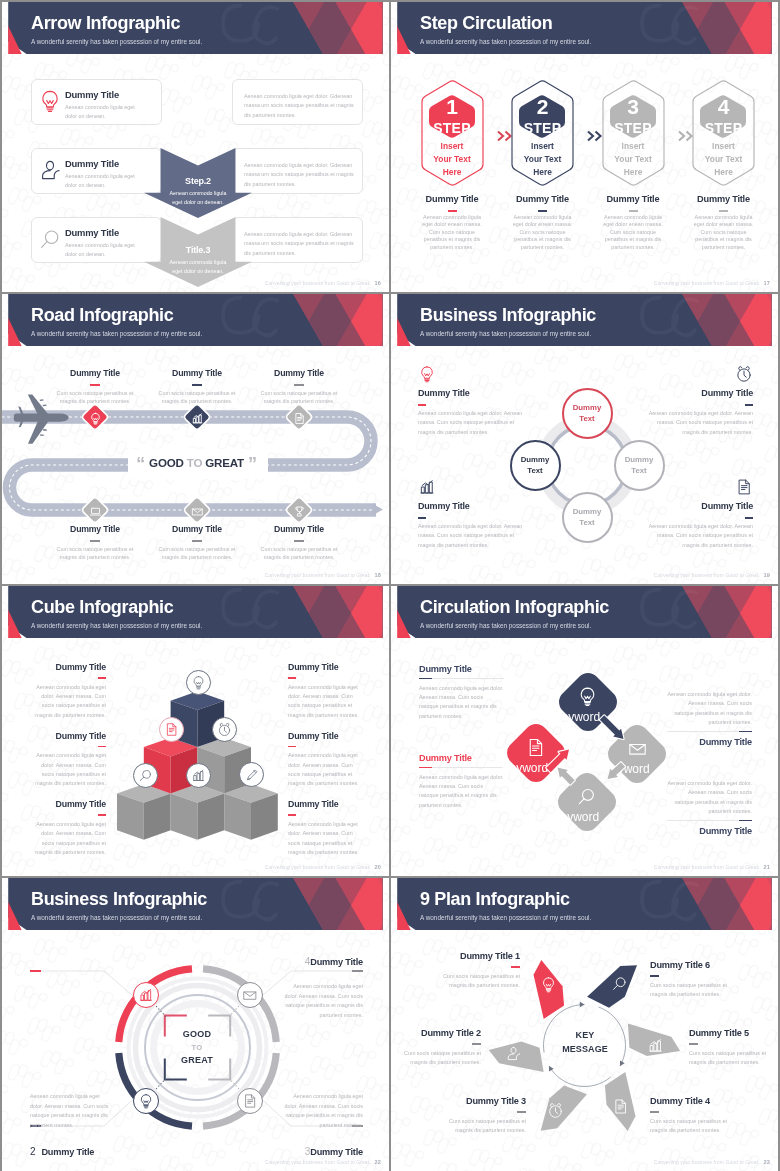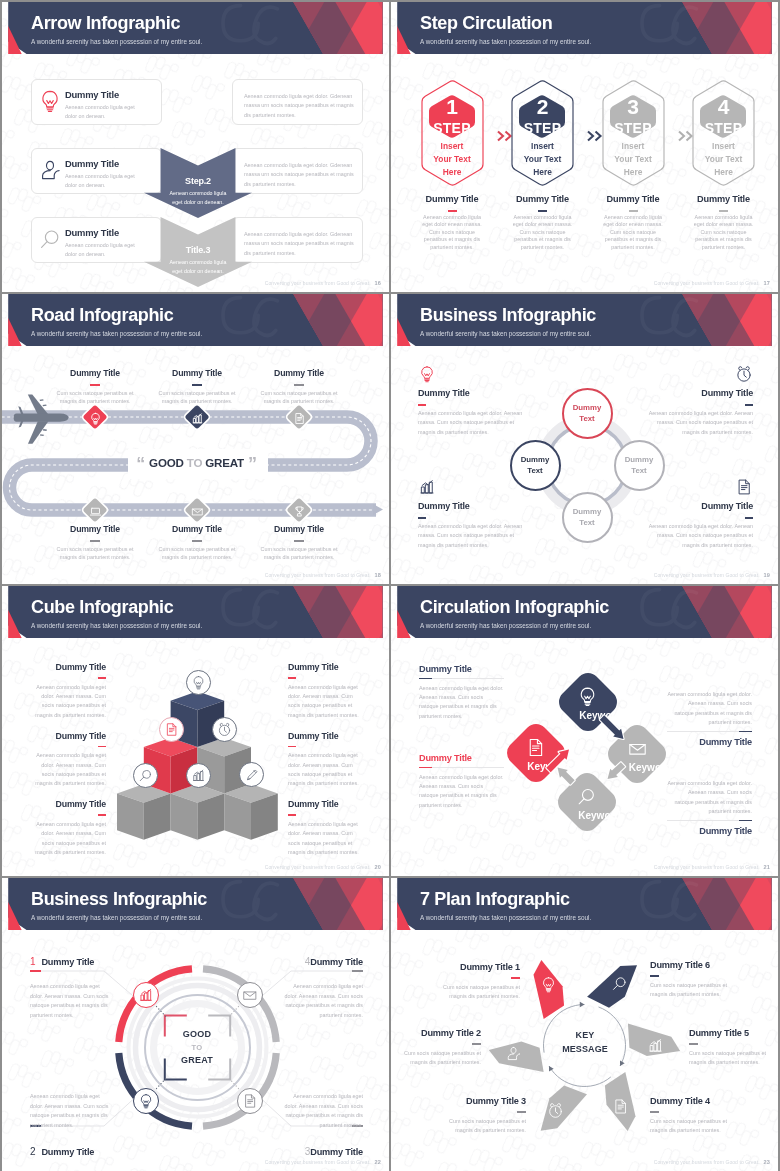--- a/index.html
+++ b/index.html
@@ -101,22 +101,22 @@
   .s5tb.al .s5t { margin-left:-40px; width:111px; }
   .s5bar { width:8px; height:1.5px; background:#ee4054; margin:5px 0 4px auto; }
   .s5tb.ar .s5bar { margin-left:0; }
   .s5d { font-size:5.4px; color:#b6b6bc; line-height:1.75; }
 
   
   .s6node { position:absolute; width:68px; height:68px; z-index:3; }
   .s6d { position:absolute; left:10px; top:10px; width:48px; height:48px; border-radius:12px;
      transform:rotate(45deg); }
   .s6i { position:absolute; left:23.5px; top:18px; }
-  .s6l { position:absolute; left:0; top:42px; width:68px; text-align:right; font-size:10px;
-     font-weight:bold; color:#fff; }
+  .s6l { position:absolute; left:0; top:42px; width:68px; text-align:left; font-size:12px;
+     font-weight:normal; color:#fff; }
   .s6ar { position:absolute; left:0; top:0; z-index:4; }
   .s6tb { position:absolute; width:85px; }
   .s6tb.ar { text-align:right; }
   .s6t { font-size:9.2px; font-weight:bold; letter-spacing:-.2px; }
   .s6line { position:relative; height:0.8px; background:#e6e6e8; margin:4px 0 0; width:85px; }
   .s6line span { position:absolute; left:0; top:-0.5px; width:13px; height:1.8px; }
   .s6tb.ar .s6line span { left:auto; right:0; }
   .s6dd { font-size:5.4px; color:#b6b6bc; line-height:1.72; margin-top:5px; }
   .s6tb.ar .s6dd { margin-top:0; margin-bottom:4px; }
   .s6tb.ar .s6line { margin:0 0 5px; }
@@ -997,24 +997,20 @@
       <svg class="s7lead" width="389" height="294" viewBox="0 0 389 294">
         <path d="M28 93 H102 L137.5 123.5" fill="none" stroke="#e2e2e5" stroke-width="0.9"></path>
         <path d="M361 93 H289 L253.5 123.5" fill="none" stroke="#e2e2e5" stroke-width="0.9"></path>
         <path d="M28 248 H102 L137.5 215.5" fill="none" stroke="#e2e2e5" stroke-width="0.9"></path>
         <path d="M361 248 H289 L253.5 215.5" fill="none" stroke="#e2e2e5" stroke-width="0.9"></path>
         <path d="M28 93 H39" stroke="#ee4054" stroke-width="2"></path>
         <path d="M350 93 H361" stroke="#8d8d93" stroke-width="2"></path>
         <path d="M28 248 H39" stroke="#3b4562" stroke-width="2"></path>
         <path d="M350 248 H361" stroke="#8d8d93" stroke-width="2"></path>
       </svg>
-      <div class="s7tb al tl" style="left:28px;top:78px">
-        <div class="s7h"><span class="n" style="color:#ee4054">1</span><span class="t">Dummy Title</span></div>
-        <div class="s7d">Aenean commodo ligula eget dolor. Aenean massa. Cum socis natoque penatibus et magnis dis parturient montes.</div>
-      </div>
       <div class="s7tb ar tr" style="left:277px;top:78px">
         <div class="s7h"><span class="n" style="color:#b9b9bd">4</span><span class="t">Dummy Title</span></div>
         <div class="s7d">Aenean commodo ligula eget dolor. Aenean massa. Cum socis natoque penatibus et magnis dis parturient montes.</div>
       </div>
       <div class="s7tb al bl" style="left:28px;top:214px">
         <div class="s7d">Aenean commodo ligula eget dolor. Aenean massa. Cum socis natoque penatibus et magnis dis parturient montes.</div>
         <div class="s7h"><span class="n" style="color:#2e3648">2</span><span class="t">Dummy Title</span></div>
       </div>
       <div class="s7tb ar br" style="left:277px;top:214px">
         <div class="s7d">Aenean commodo ligula eget dolor. Aenean massa. Cum socis natoque penatibus et magnis dis parturient montes.</div>
@@ -1057,21 +1053,21 @@
           <g clip-path="url(#hc7)">
             <path d="M296 0 L389 0 L389 54 L327 54 Z" fill="#f04a5d"></path>
             <g clip-path="url(#rc7)">
               <path d="M290 -10 L334 -10 L380 70 L336 70 Z" fill="#3b4562" opacity="0.50"></path>
               <path d="M378 -10 L422 -10 L468 70 L424 70 Z" fill="#3b4562" opacity="0.10"></path>
               <path d="M334 -10 L378 -10 L332 70 L288 70 Z" fill="#3b4562" opacity="0.33"></path>
               <path d="M422 -10 L466 -10 L420 70 L376 70 Z" fill="#3b4562" opacity="0.15"></path>
             </g>
           </g>
         </svg>
-        <h1>7 Plan Infographic</h1>
+        <h1>9 Plan Infographic</h1>
         <p>A wonderful serenity has taken possession of my entire soul.</p>
       </div>
       <svg class="s8g" width="389" height="294" viewBox="0 0 389 294">
         <path d="M207.523 128.973 A41 41 0 0 1 229.007 188" fill="none" stroke="#9aa0ab" stroke-width="0.9"></path>
         <path d="M229.007 188 L229.007 182.6 L233.684 185.3 Z" fill="#6b7280"></path>
         <path d="M219.854 198.908 A41 41 0 0 1 157.993 188" fill="none" stroke="#9aa0ab" stroke-width="0.9"></path>
         <path d="M157.993 188 L162.669 190.7 L157.993 193.4 Z" fill="#6b7280"></path>
         <path d="M153.123 174.62 A41 41 0 0 1 193.5 126.5" fill="none" stroke="#9aa0ab" stroke-width="0.9"></path>
         <path d="M193.5 126.5 L188.823 129.2 L188.823 123.8 Z" fill="#6b7280"></path>
         <g transform="translate(173.07 127.405) rotate(-117)">
@@ -1133,21 +1129,21 @@
       <div class="s8i" style="left:220.315px;top:97.2758px">
         <span class="ic" style="color:#ffffff;width:17px;height:17px;"><svg viewBox="0 0 24 24" width="17" height="17" stroke-width="1.25">
             <circle cx="13.6" cy="10.2" r="6.2"></circle>
             <path d="M9.1 14.7 3.6 20.3"></path>
           </svg></span>
       </div>
       <div class="s8c">
         <b>KEY</b>
         <b>MESSAGE</b>
       </div>
-      <div class="s8tb al" style="left:49px;top:84px">
+      <div class="s8tb al" style="left:49px;top:73px">
         <div class="s8t">Dummy Title 1</div>
         <div class="s8bar" style="background:#ee4054"></div>
         <div class="s8d">Cum socis natoque penatibus et magnis dis parturient montes.</div>
       </div>
       <div class="s8tb al" style="left:10px;top:150px">
         <div class="s8t">Dummy Title 2</div>
         <div class="s8bar" style="background:#8d8d93"></div>
         <div class="s8d">Cum socis natoque penatibus et magnis dis parturient montes.</div>
       </div>
       <div class="s8tb al" style="left:55px;top:218px">

